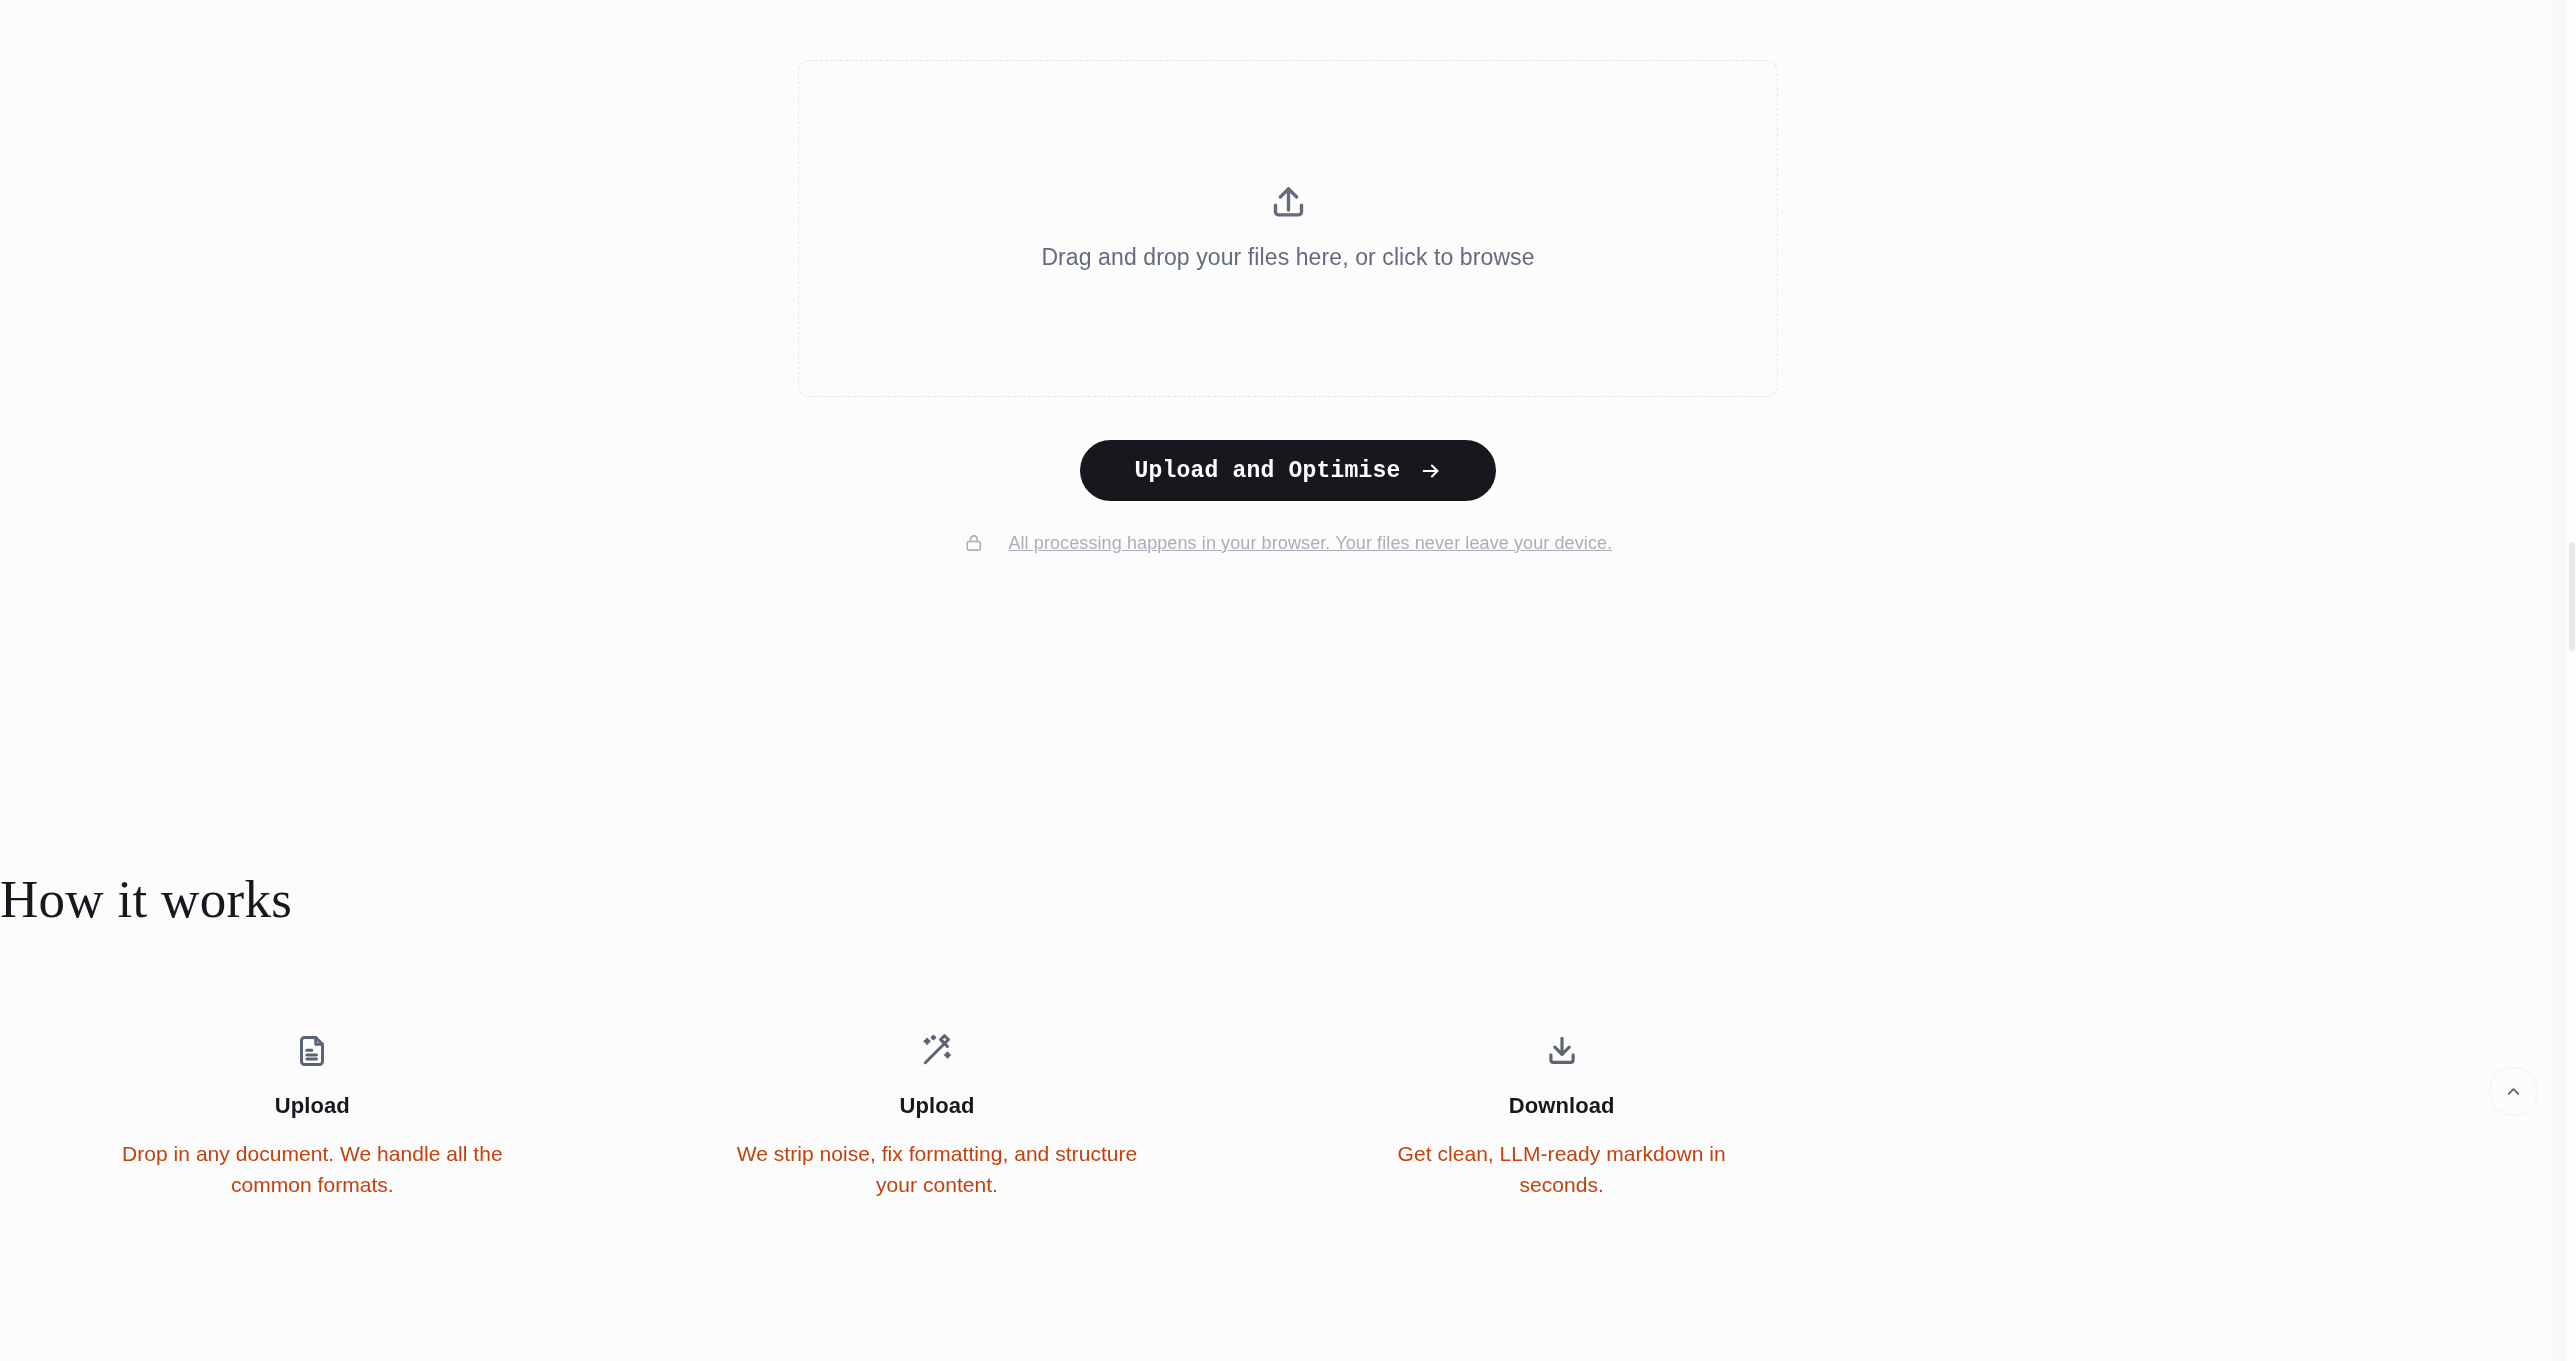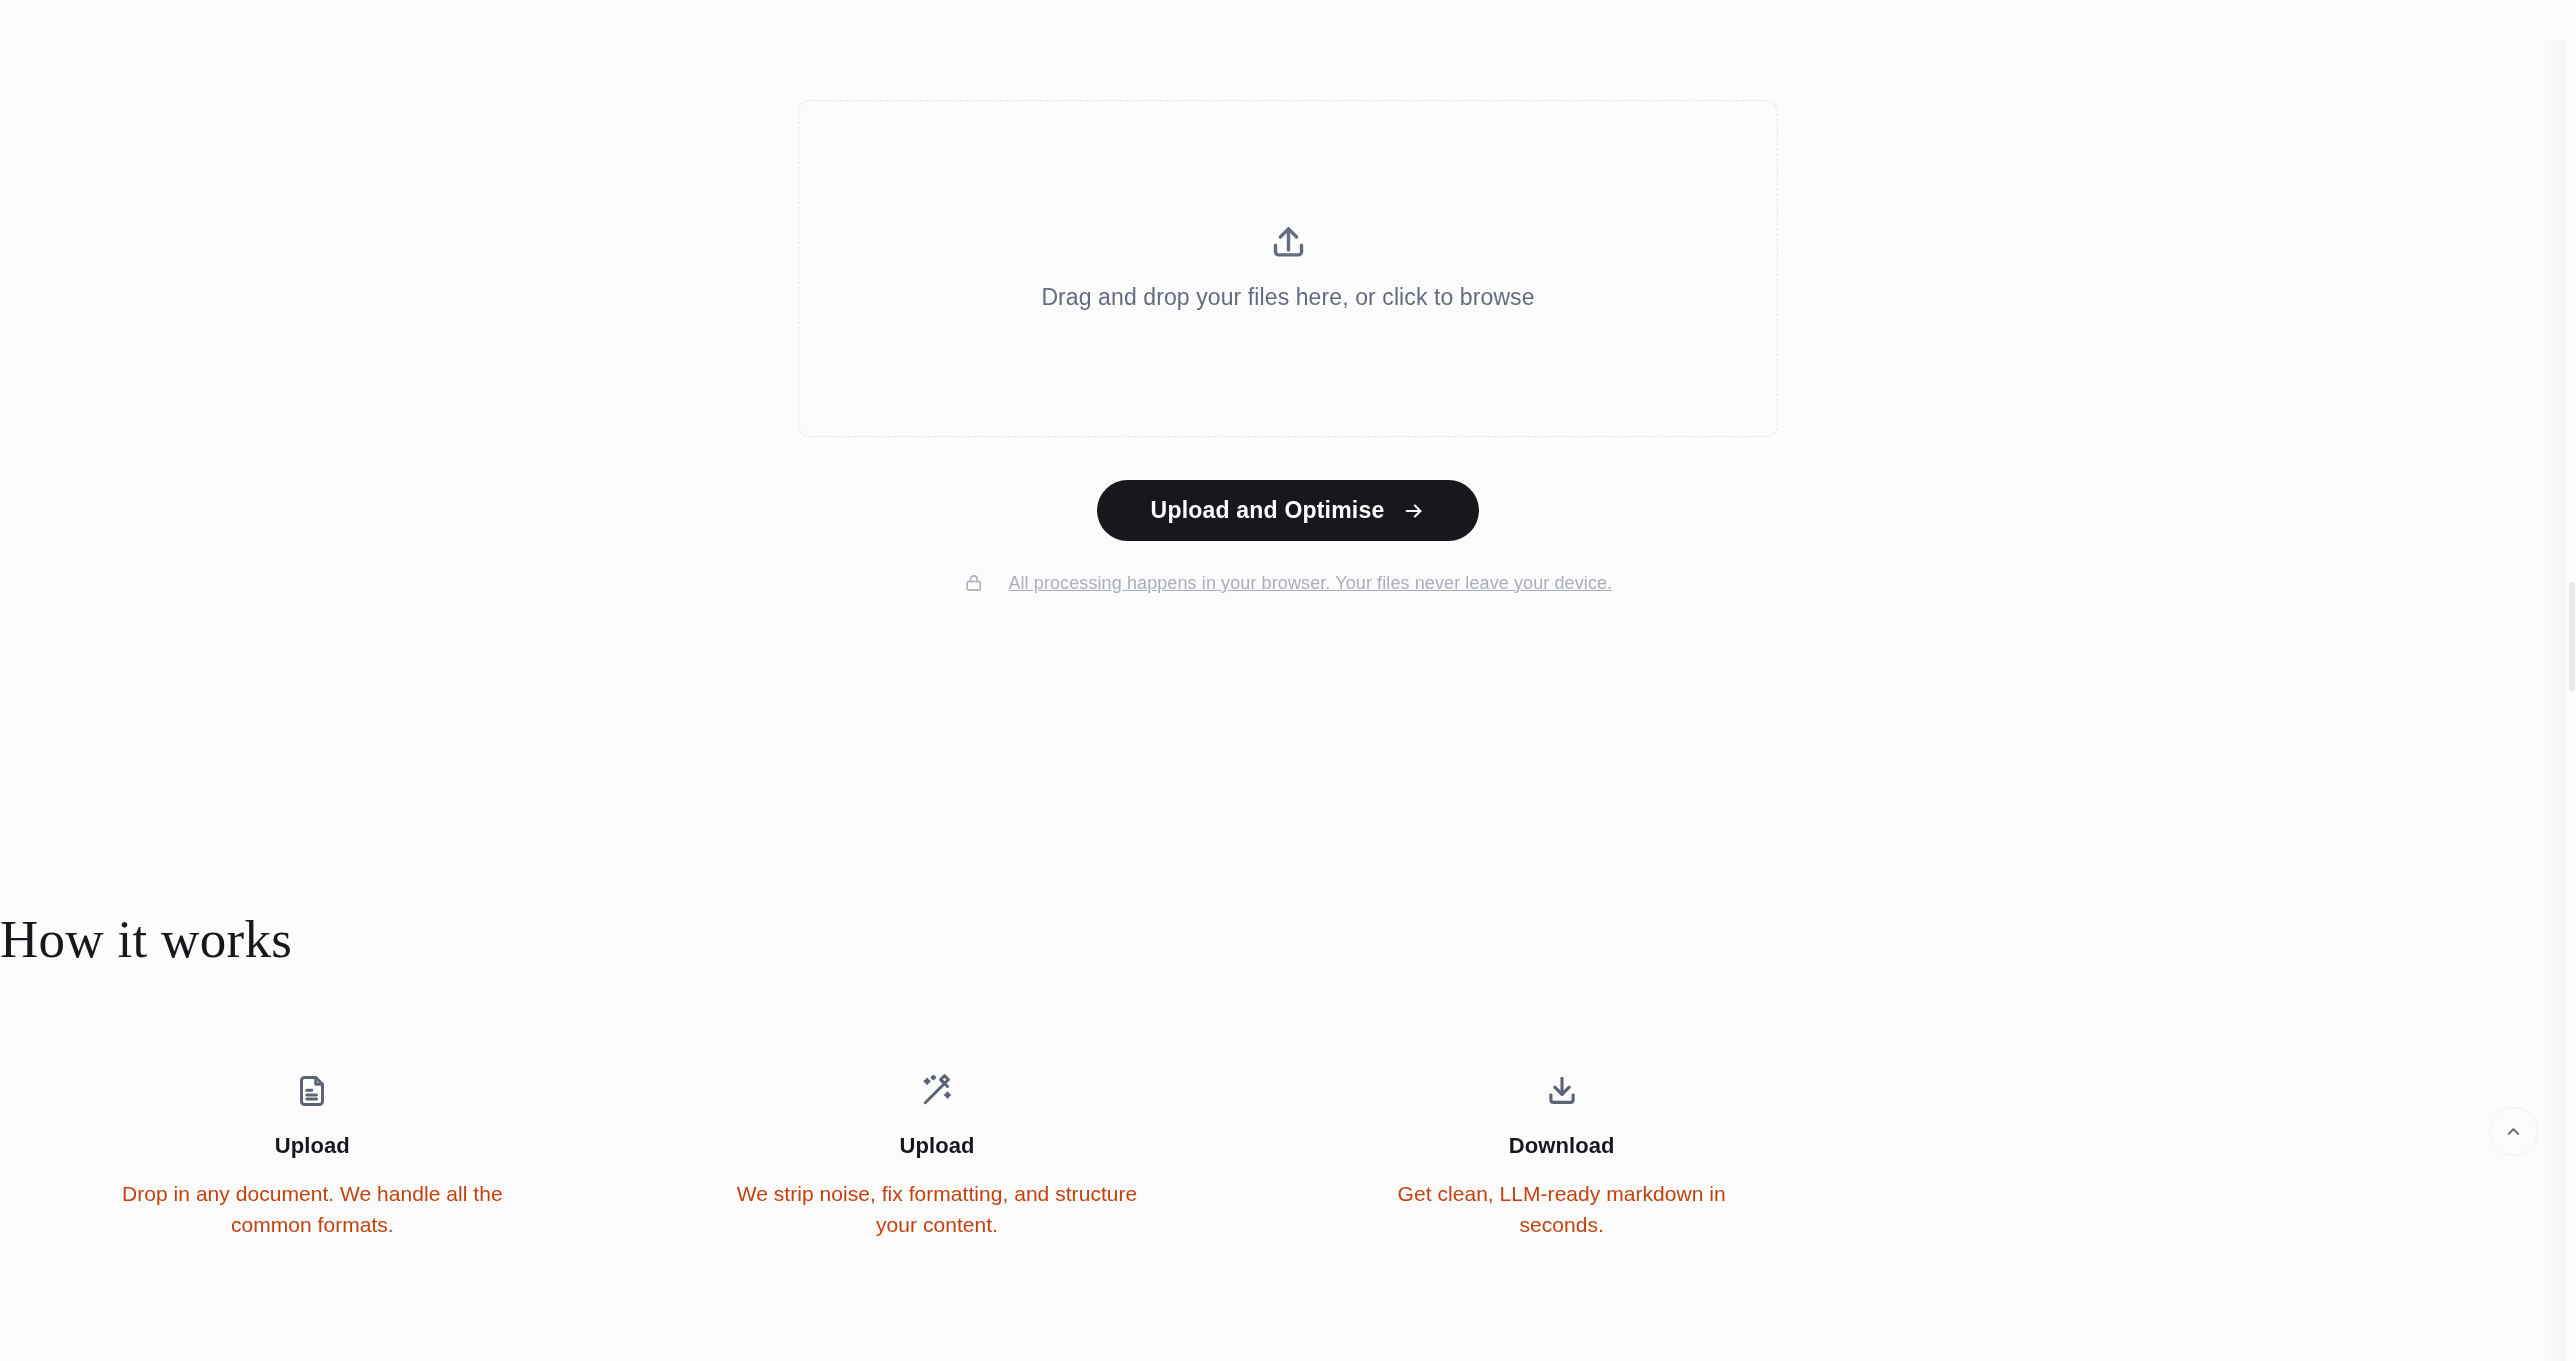--- a/index.html
+++ b/index.html
@@ -11,21 +11,20 @@
     background: #fcfcfd;
     font-family: "Liberation Sans", sans-serif;
     overflow: hidden;
   }
 
   .page {
     position: relative;
     width: 2576px;
     height: 1127px;
     background: #fcfcfd;
-    margin-top: 40px;
   }
 
   
   .upload-section {
     position: absolute;
     left: 0;
     top: 0;
     width: 2576px;
     display: flex;
     flex-direction: column;
@@ -74,21 +73,21 @@
   .cta-button {
     display: inline-flex;
     align-items: center;
     gap: 19px;
     background: #16181e;
     color: #ffffff;
     border: none;
     border-radius: 851px;
     padding: 0 54px;
     height: 61px;
-    font-family: Liberation Sans, sans-serif;
+    font-family: Liberation Mono, monospace;
     font-size: 23px;
     font-weight: bold;
     letter-spacing: 0.2px;
     cursor: pointer;
   }
 
   .cta-button svg { display: block; }
 
   .privacy-note {
     margin-top: 31.5px;

